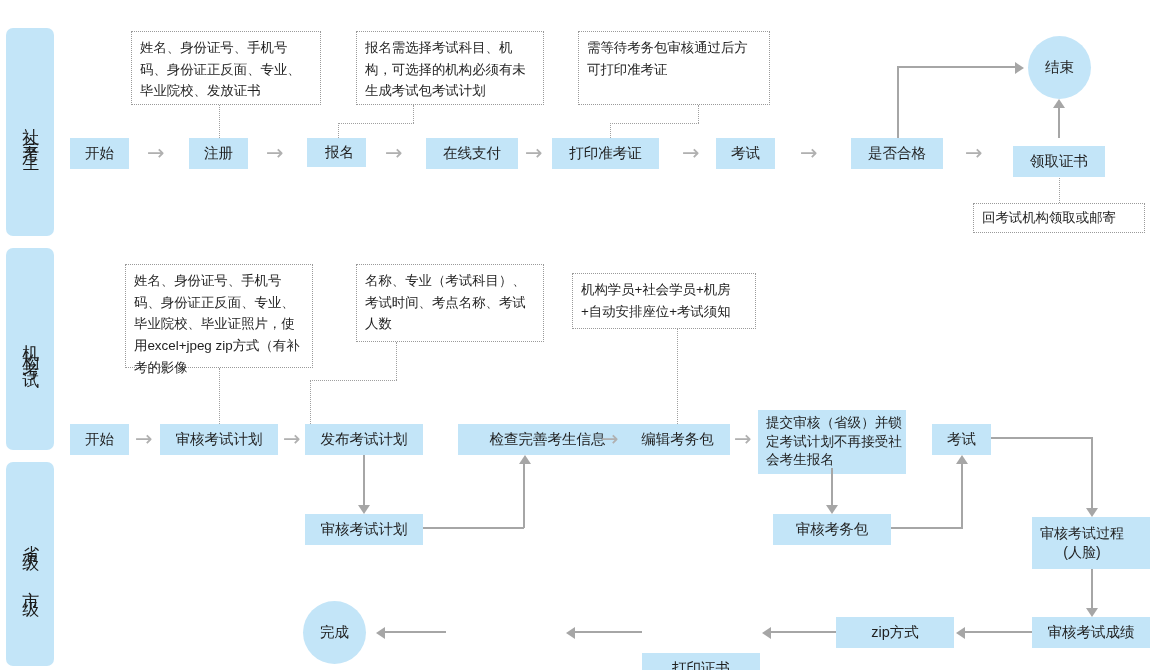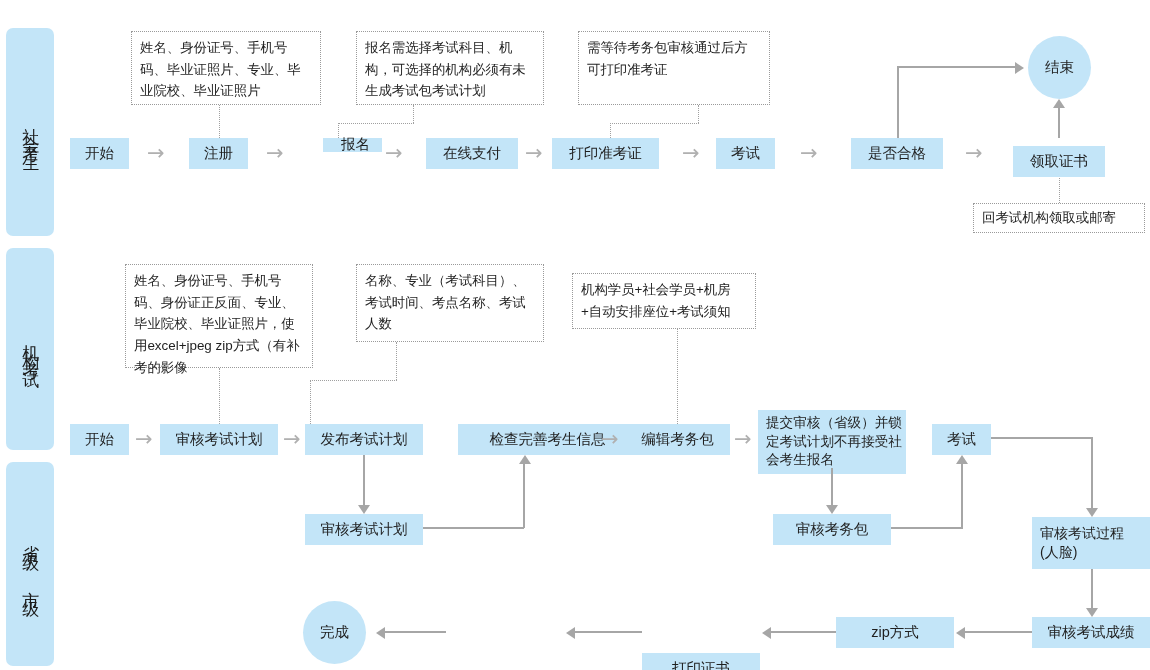--- a/index.html
+++ b/index.html
@@ -131,40 +131,40 @@
   <div class="lane" style="top:28px; height:208px;">
     <span>社会考生</span>
   </div>
   <div class="lane" style="top:248px; height:202px;">
     <span>机构考试</span>
   </div>
   <div class="lane" style="top:462px; height:204px;">
     <span>省级/市级</span>
   </div>
 
-  <div class="note" style="left:131px; top:31px; width:190px; height:74px;">姓名、身份证号、手机号码、毕业证照片、专业、毕业院校、毕业证照片</div>
+  <div class="note" style="left:131px; top:31px; width:190px; height:74px;">姓名、身份证号、手机号码、身份证正反面、专业、毕业院校、发放证书</div>
   <div class="note" style="left:356px; top:31px; width:188px; height:74px;">报名需选择考试科目、机构，可选择的机构必须有未生成考试包考试计划</div>
   <div class="note" style="left:578px; top:31px; width:192px; height:74px;">需等待考务包审核通过后方可打印准考证</div>
   <div class="note" style="left:973px; top:203px; width:172px; height:30px; display:flex; align-items:center;">回考试机构领取或邮寄</div>
 
   <div class="dseg v" style="left:219px; top:105px; height:33px;"></div>
 
   <div class="dseg v" style="left:413px; top:105px; height:18px;"></div>
   <div class="dseg h" style="left:338px; top:123px; width:76px;"></div>
   <div class="dseg v" style="left:338px; top:123px; height:15px;"></div>
 
   <div class="dseg v" style="left:698px; top:105px; height:18px;"></div>
   <div class="dseg h" style="left:610px; top:123px; width:89px;"></div>
   <div class="dseg v" style="left:610px; top:123px; height:15px;"></div>
 
   <div class="dseg v" style="left:1059px; top:169px; height:34px;"></div>
 
   <div class="node" style="left:70px; top:138px; width:59px; height:31px;">开始</div>
   <div class="node" style="left:189px; top:138px; width:59px; height:31px;">注册</div>
-  <div class="node" style="left:323px; top:138px; width:59px; height:14px;padding-left:10px;">报名</div>
+  <div class="node" style="left:307px; top:138px; width:59px; height:29px;padding-left:10px;">报名</div>
   <div class="node" style="left:426px; top:138px; width:92px; height:31px;">在线支付</div>
   <div class="node" style="left:552px; top:138px; width:107px; height:31px;">打印准考证</div>
   <div class="node" style="left:716px; top:138px; width:59px; height:31px;">考试</div>
   <div class="node" style="left:851px; top:138px; width:92px; height:31px;">是否合格</div>
   <div class="node" style="left:1013px; top:138px; width:92px; height:31px;margin-top:8px;">领取证书</div>
 
   <div class="circle" style="left:1028px; top:36px; width:63px; height:63px;">结束</div>
 
   <div class="arrow-glyph" style="left:147px; top:143px;">→</div>
   <div class="arrow-glyph" style="left:266px; top:143px;">→</div>
@@ -219,21 +219,21 @@
   <div class="seg h" style="left:889px; top:527px; width:73px;"></div>
   <div class="seg v" style="left:961px; top:464px; height:65px;"></div>
   <div class="head up" style="left:956px; top:455px;"></div>
 
   <div class="seg h" style="left:991px; top:437px; width:101px;"></div>
   <div class="seg v" style="left:1091px; top:437px; height:71px;"></div>
   <div class="head down" style="left:1086px; top:508px;"></div>
 
   <div class="node" style="left:305px; top:514px; width:118px; height:31px;">审核考试计划</div>
   <div class="node" style="left:773px; top:514px; width:118px; height:31px;">审核考务包</div>
-  <div class="node left" style="left:1032px; top:517px; width:118px; height:52px; font-size:14px;">审核考试过程
+  <div class="node left" style="left:1032px; top:517px; width:118px; height:52px; font-size:14px;text-align:center;">审核考试过程
 (人脸)</div>
   <div class="node" style="left:1032px; top:617px; width:118px; height:31px;">审核考试成绩</div>
   <div class="node" style="left:836px; top:617px; width:118px; height:31px;">zip方式</div>
   <div class="node" style="left:642px; top:617px; width:118px; height:31px;margin-top:36px;">打印证书</div>
 
   <div class="circle" style="left:303px; top:601px; width:63px; height:63px;">完成</div>
 
   <div class="seg v" style="left:1091px; top:569px; height:39px;"></div>
   <div class="head down" style="left:1086px; top:608px;"></div>
 

